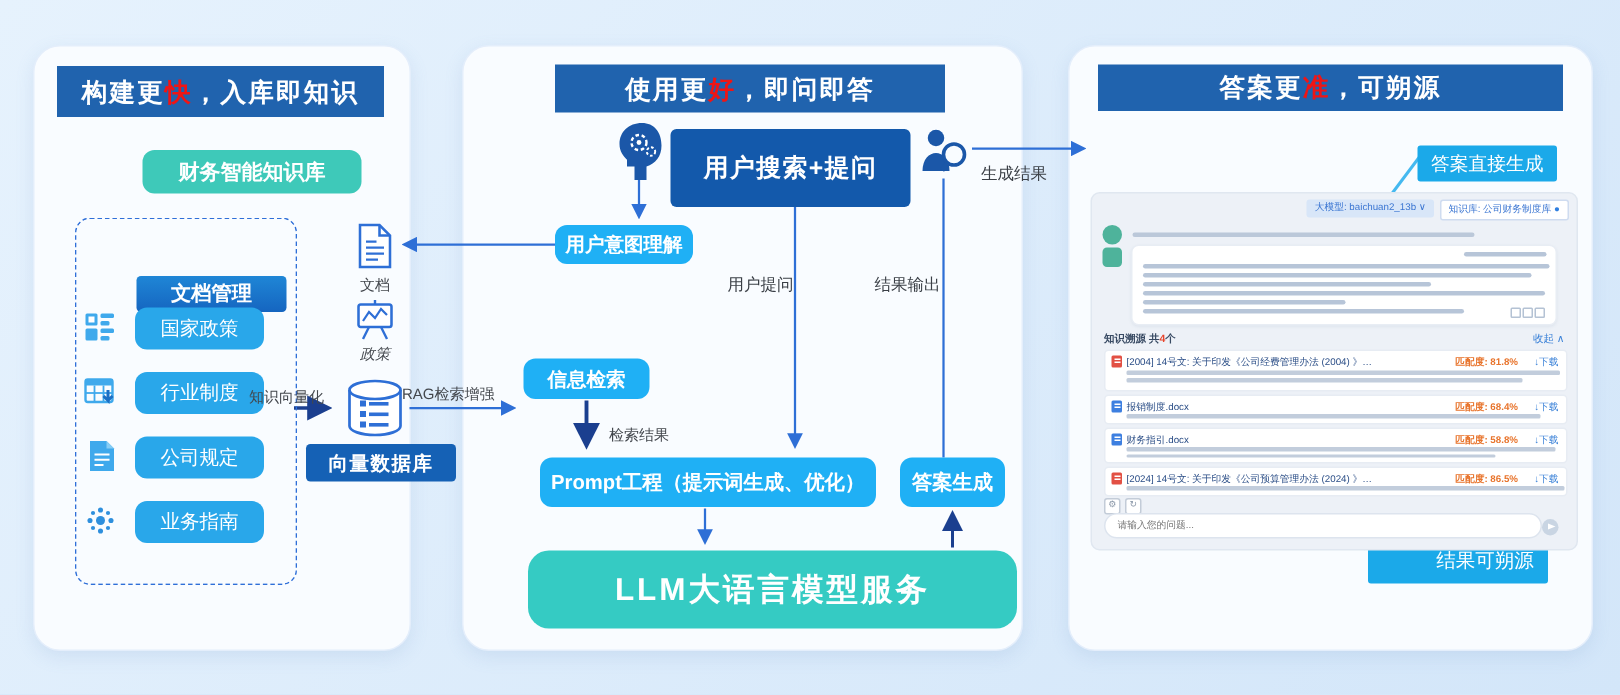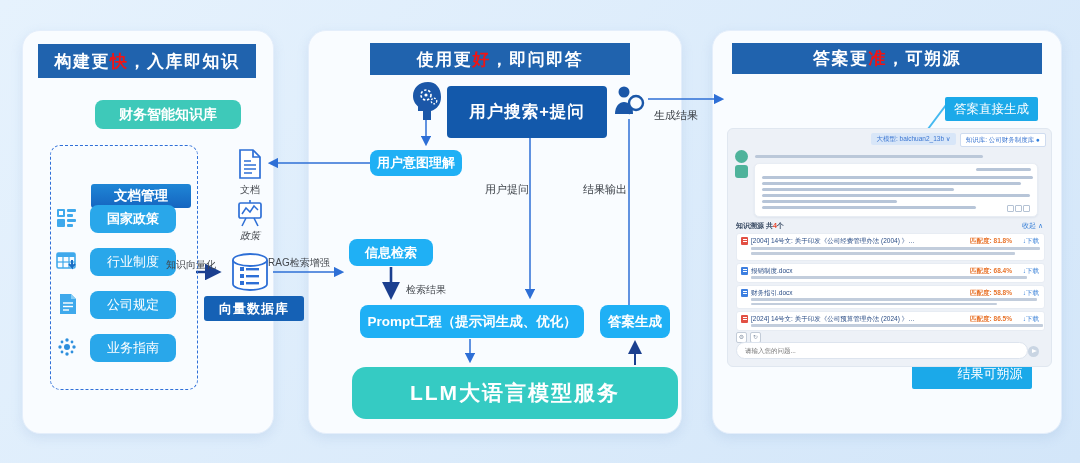--- a/index.html
+++ b/index.html
@@ -113,21 +113,21 @@
           <rect x="1" y="2" width="8" height="8" rx="1"></rect>
           <rect x="3" y="4" width="4" height="4" fill="#fff"></rect>
           <rect x="11" y="2" width="9" height="3" rx="1"></rect>
           <rect x="11" y="7" width="6" height="3" rx="1"></rect>
           <rect x="1" y="12" width="8" height="8" rx="1"></rect>
           <rect x="11" y="12" width="9" height="3" rx="1"></rect>
           <rect x="11" y="17" width="6" height="3" rx="1"></rect>
         </g>
       </svg>
   </span>
-  <div class="box btn-item" style="left:90px;top:205px;width:86px;height:28px;font-weight:bold;">国家政策</div>
+  <div class="box btn-item" style="left:90px;top:205px;width:86px;height:28px;">国家政策</div>
 
   <span class="icn" style="left:56px;top:250px;">
     <svg width="22" height="22">
         <rect x="1" y="3" width="18" height="15" rx="1.5" fill="none" stroke="#3fa9ec" stroke-width="1.6"></rect>
         <rect x="1" y="3" width="18" height="4" fill="#3fa9ec"></rect>
         <line x1="7" y1="7" x2="7" y2="18" stroke="#3fa9ec" stroke-width="1.2"></line>
         <line x1="13" y1="7" x2="13" y2="18" stroke="#3fa9ec" stroke-width="1.2"></line>
         <line x1="1" y1="12" x2="19" y2="12" stroke="#3fa9ec" stroke-width="1.2"></line>
         <path d="M16 10 v7 l-3-3 M16 17 l3-3" stroke="#1b6fc4" stroke-width="2" fill="none"></path>
       </svg>

